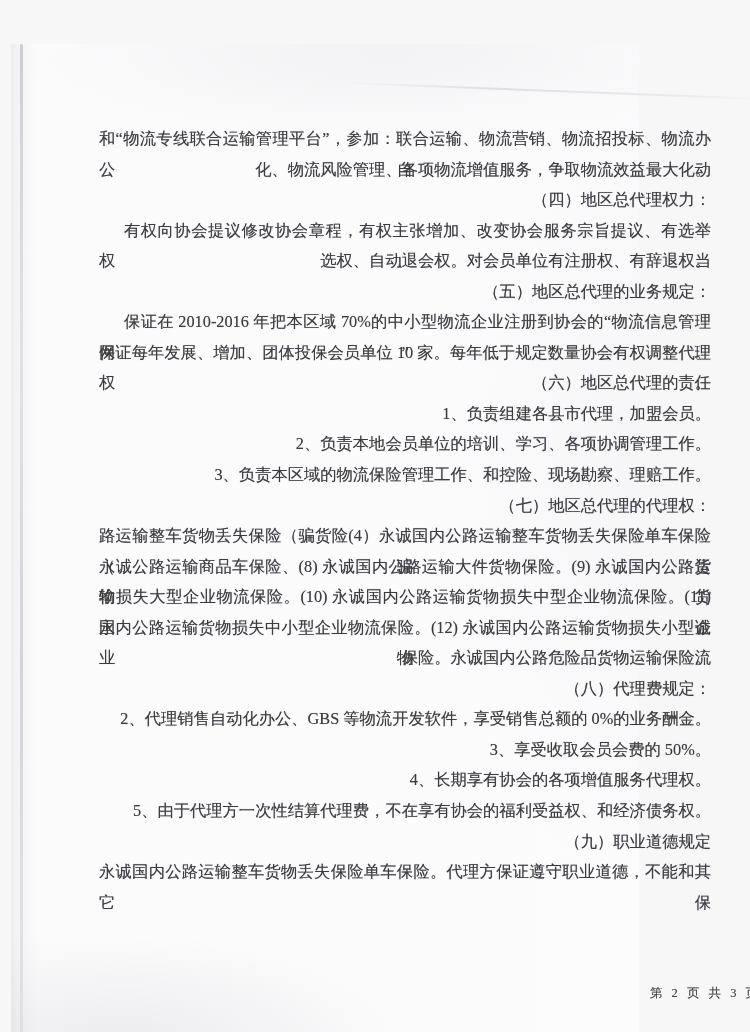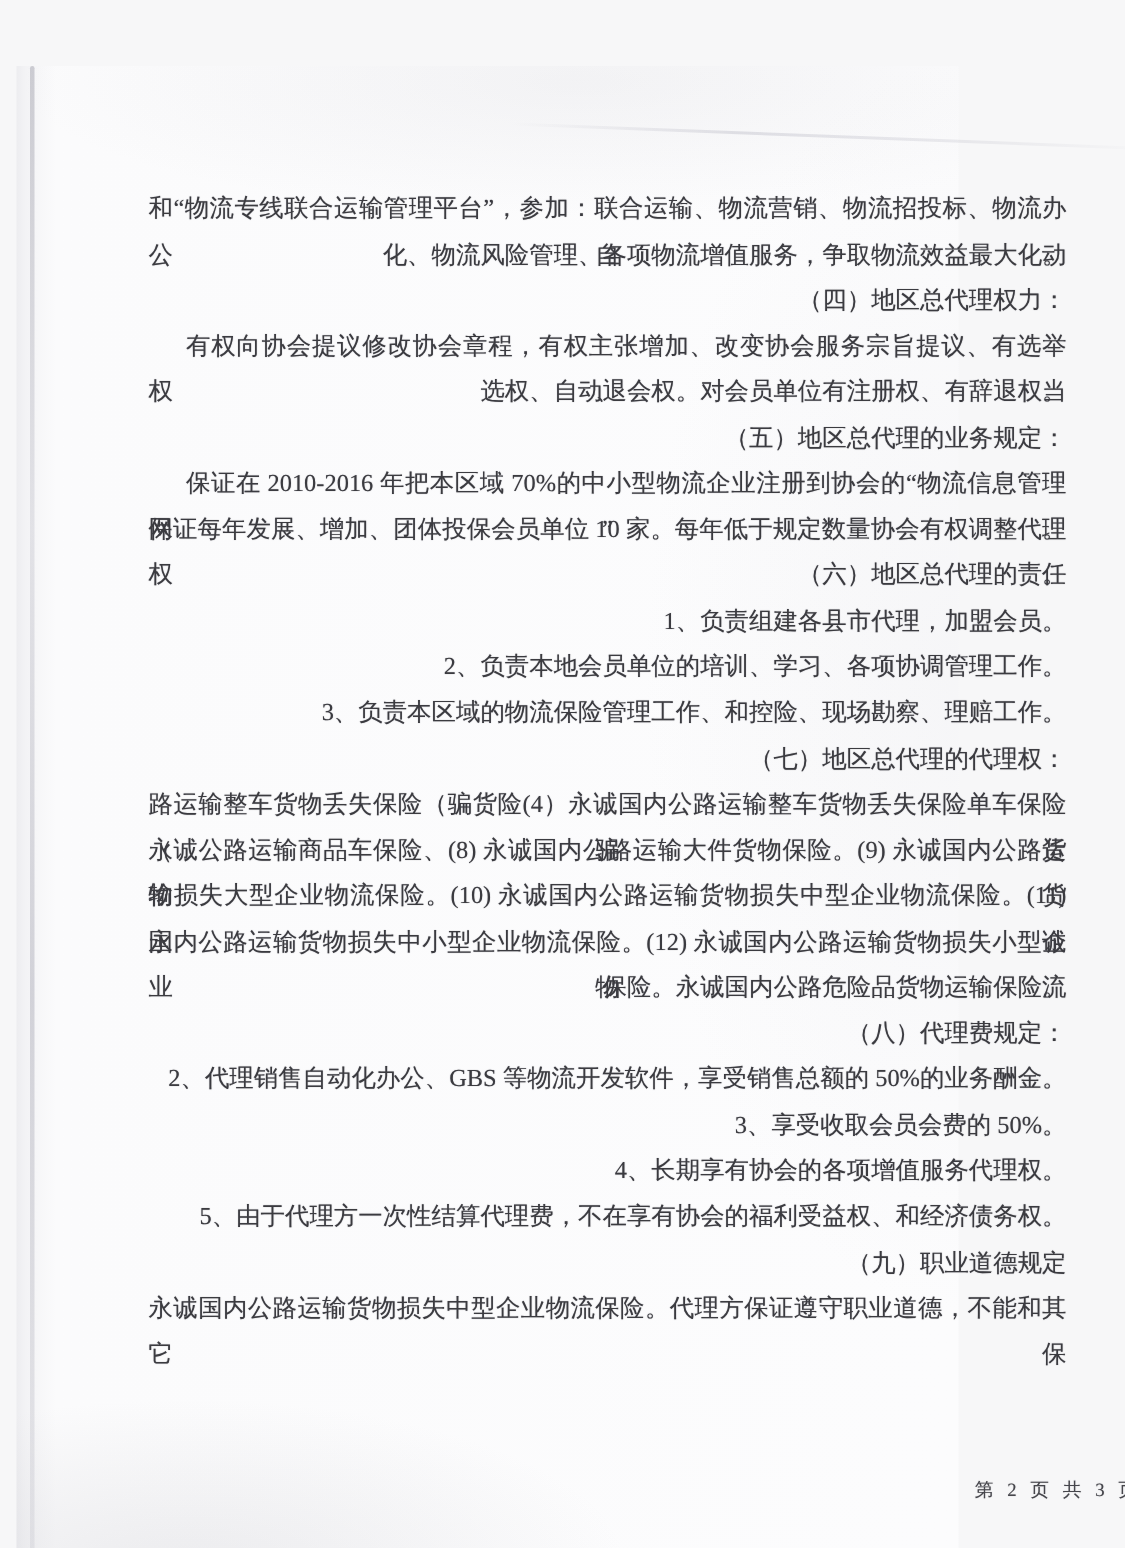--- a/index.html
+++ b/index.html
@@ -103,21 +103,21 @@
       <div class="line">1、负责组建各县市代理，加盟会员。</div>
       <div class="line">2、负责本地会员单位的培训、学习、各项协调管理工作。</div>
       <div class="line">3、负责本区域的物流保险管理工作、和控险、现场勘察、理赔工作。</div>
       <div class="line">（七）地区总代理的代理权：</div>
       <div class="line just">路运输整车货物丢失保险（骗货险(4）永诚国内公路运输整车货物丢失保险单车保险（骗货</div>
       <div class="line just">永诚公路运输商品车保险、(8) 永诚国内公路运输大件货物保险。(9) 永诚国内公路运输货</div>
       <div class="line just">物损失大型企业物流保险。(10) 永诚国内公路运输货物损失中型企业物流保险。(11) 永诚</div>
       <div class="line just">国内公路运输货物损失中小型企业物流保险。(12) 永诚国内公路运输货物损失小型企业物流</div>
       <div class="line">保险。永诚国内公路危险品货物运输保险。</div>
       <div class="line">（八）代理费规定：</div>
-      <div class="line">2、代理销售自动化办公、GBS 等物流开发软件，享受销售总额的 50%的业务酬金。</div>
+      <div class="line">2、代理销售自动化办公、GBS 等物流开发软件，享受销售总额的 0%的业务酬金。</div>
       <div class="line">3、享受收取会员会费的 50%。</div>
       <div class="line">4、长期享有协会的各项增值服务代理权。</div>
       <div class="line">5、由于代理方一次性结算代理费，不在享有协会的福利受益权、和经济债务权。</div>
       <div class="line">（九）职业道德规定</div>
-      <div class="line just">永诚国内公路运输货物损失中型企业物流保险。代理方保证遵守职业道德，不能和其它保</div>
+      <div class="line just">永诚国内公路运输整车货物丢失保险单车保险。代理方保证遵守职业道德，不能和其它保</div>
     </div>
   <div class="footer">第 2 页 共 3 页</div>
 </div>
 
 </body></html>

